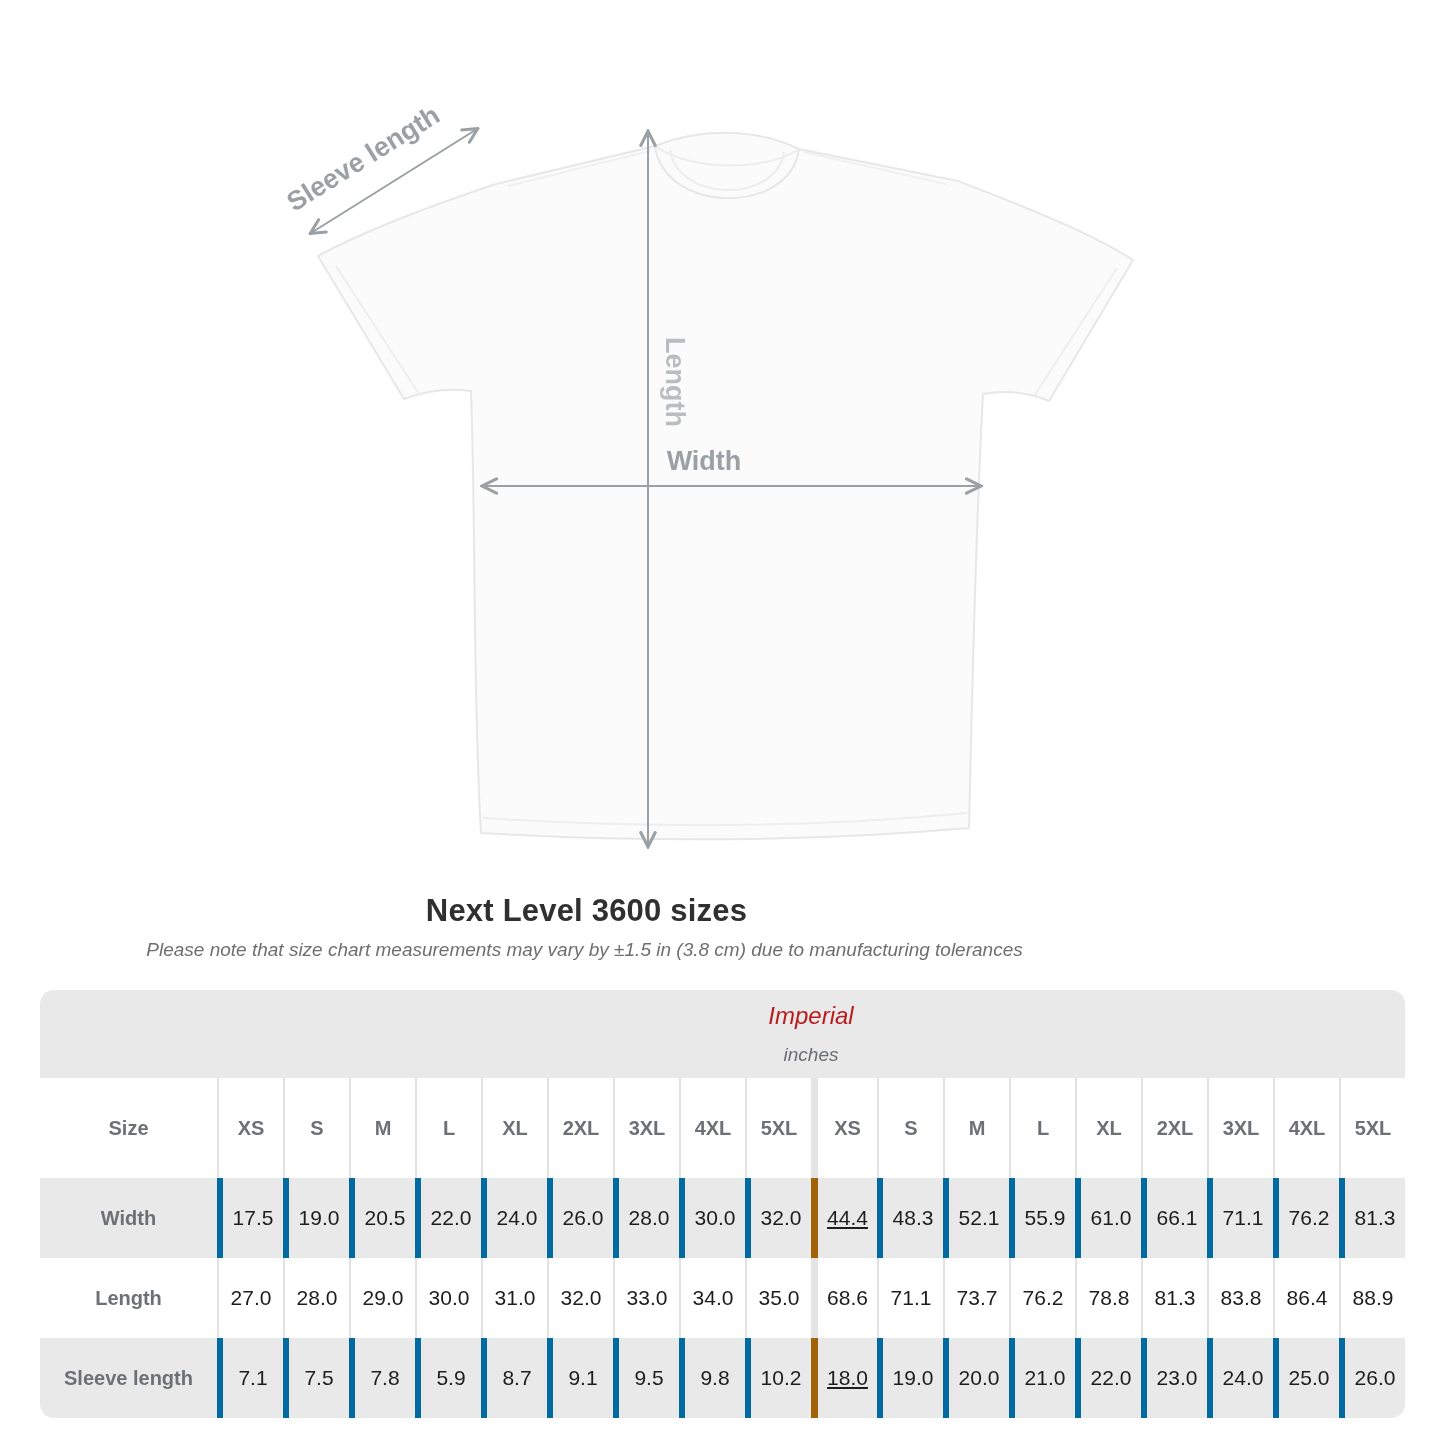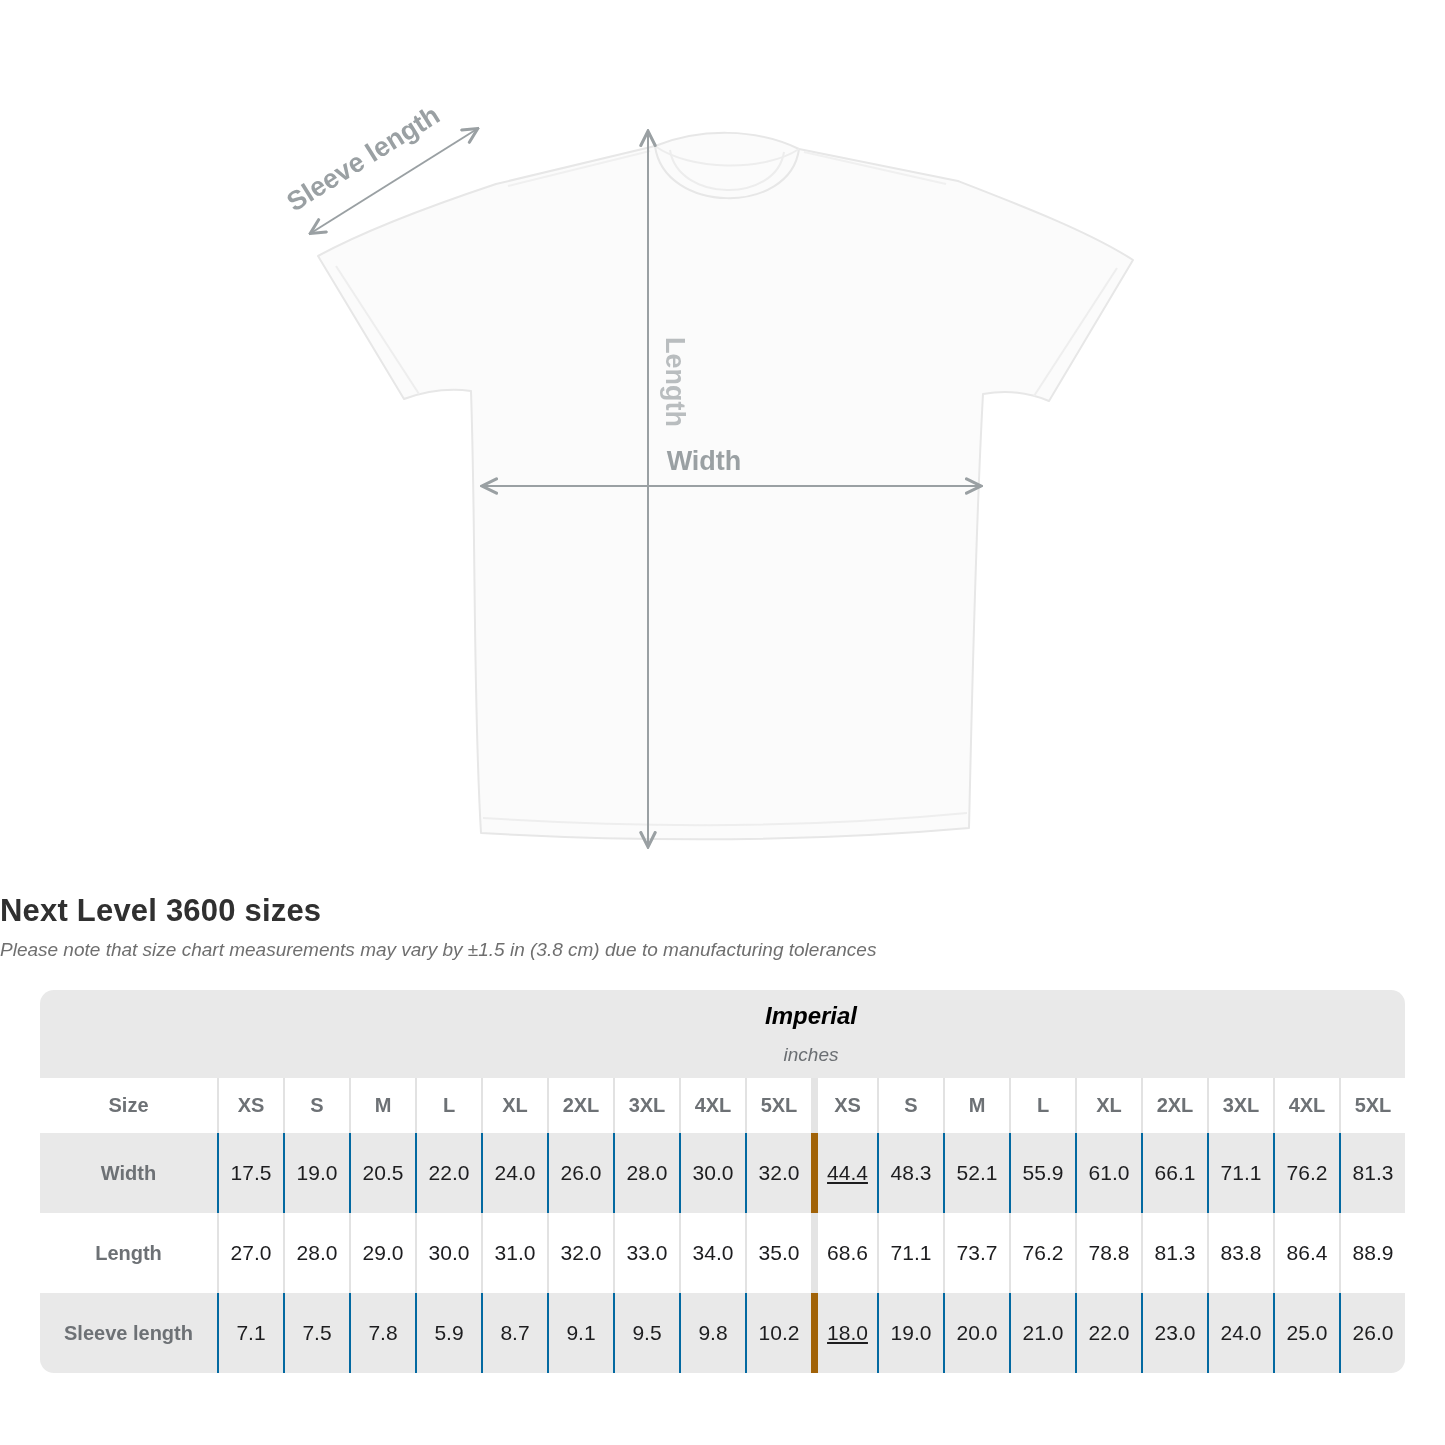--- a/index.html
+++ b/index.html
@@ -4,47 +4,47 @@
 <style>
   html,body{margin:0;padding:0;background:#ffffff;}
   body{
     width:1445px;height:1445px;position:relative;overflow:hidden;
     font-family:"Liberation Sans","DejaVu Sans",sans-serif;
     -webkit-font-smoothing:antialiased;
   }
   
   #diagram{position:absolute;left:0;top:0;width:1445px;height:880px;}
   
-  .title-block{position:absolute;top:893px;left:0;width:1173px;}
+  .title-block{position:absolute;top:893px;left:0;width:1173px;text-align:center;}
   .page-title{margin:0;font-size:31px;font-weight:bold;color:#303030;letter-spacing:.2px;}
   .page-subtitle{margin:10px 4px 0 0;font-size:19px;font-style:italic;color:#6f6f6f;}
   
   .stable{
     position:absolute;left:40px;top:990px;width:1365px;
     border-radius:14px;overflow:hidden;background:#ffffff;
   }
   .unit-band{display:flex;height:88px;background:#e9e9e9;}
   .u-spacer{width:177px;flex:0 0 177px;}
   .u-group{flex:1 1 0;display:flex;flex-direction:column;align-items:center;justify-content:center;}
-  .u-name{font-size:24px;font-weight:bold;font-style:italic;color:#000000;}
+  .u-name{font-size:24px;font-weight:normal;font-style:italic;color:#b91c1c;}
   .u-unit{font-size:19px;font-style:italic;color:#6a6e72;margin-top:14px;}
   .trow{display:grid;grid-template-columns:177px repeat(18,1fr);}
   .trow .cell{
     display:flex;align-items:center;justify-content:center;
     font-size:21px;color:#1d1d1f;
   }
   .trow .rowlabel{font-weight:bold;color:#6d7175;font-size:20px;}
-  .hrow{height:55px;background:#ffffff;}
+  .hrow{height:100px;background:#ffffff;}
   .hrow .cell{font-weight:bold;color:#6d7175;font-size:20px;}
   .mrow{height:80px;}
   .row-gray{background:#e9e9e9;}
   .row-white{background:#ffffff;}
   
   .row-white .cell + .cell{border-left:2px solid #e2e2e2;}
-  .row-gray  .cell + .cell{border-left:2px solid #0369a1;}
+  .row-gray  .cell + .cell{border-left:6px solid #0369a1;}
   .row-white .cell.metric-start{border-left:7px solid #e4e4e4;}
   .row-gray  .cell.metric-start{border-left:7px solid #a16207;text-decoration:underline;}
 </style>
 </head>
 <body>
 
 <svg id="diagram" viewBox="0 0 1445 880" aria-hidden="true">
   <defs>
     <marker id="arr" viewBox="0 0 10 10" refX="8.5" refY="5" markerWidth="9" markerHeight="9" orient="auto-start-reverse">
       <path d="M1,1 L9,5 L1,9" fill="none" stroke="#9aa0a3" stroke-width="1.7" stroke-linecap="round"></path>

